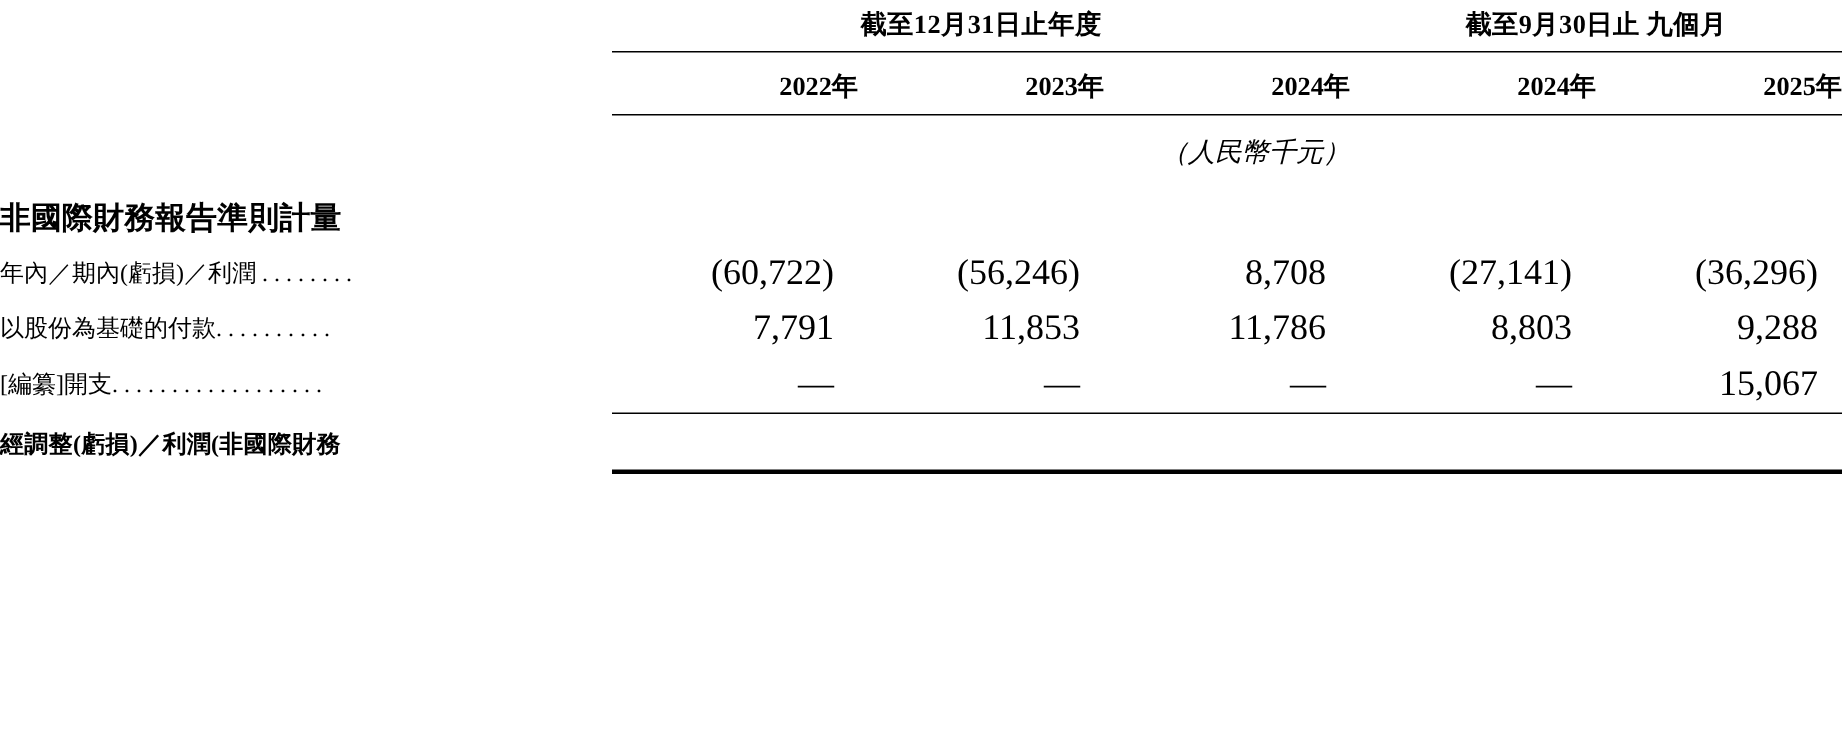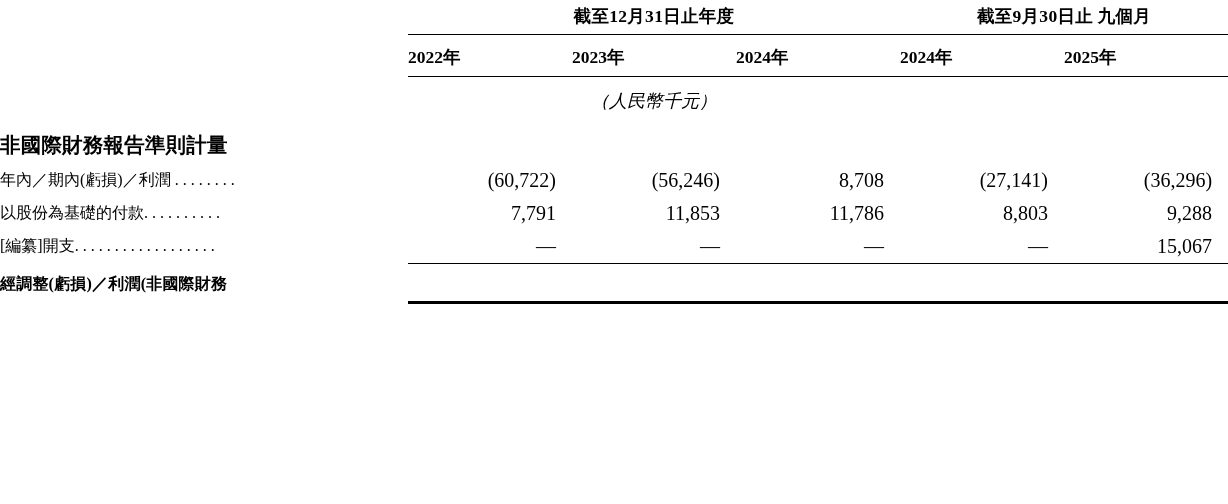--- a/index.html
+++ b/index.html
@@ -33,49 +33,49 @@
     text-align: center;
     font-weight: bold;
     font-size: 17.5px;
     padding: 4px 0 6px 0;
     letter-spacing: 0.3px;
   }
   .grp.line-under {
     border-bottom: 1.4px solid #000;
   }
   .yr {
-    text-align: left;
+    text-align: right;
     font-weight: bold;
     font-size: 17.5px;
     padding: 10px 0 7px 0;
   }
   .yr.line-under {
     border-bottom: 1.4px solid #000;
   }
   .units {
-    text-align: center;
+    text-align: right;
     font-style: italic;
     font-size: 18px;
     padding: 12px 0 10px 0;
   }
   .section-title {
     font-weight: bold;
     font-size: 20.5px;
     padding: 8px 4px 5px 0;
     letter-spacing: 0.2px;
   }
   td.label {
     font-size: 16px;
     padding: 5px 0 5px 0;
     white-space: nowrap;
     overflow: hidden;
   }
   td.num {
     text-align: right;
-    font-size: 20px;
+    font-size: 24px;
     padding: 5px 16px 5px 0;
     white-space: nowrap;
   }
   td.num.bold { font-weight: bold; }
   .indent1 { padding-left: 28px; }
   .indent2 { padding-left: 38px; }
   .bold-row td { font-weight: bold; }
   .dbl td.num {
     border-bottom: 1.3px solid #000;
     padding-bottom: 4px;

